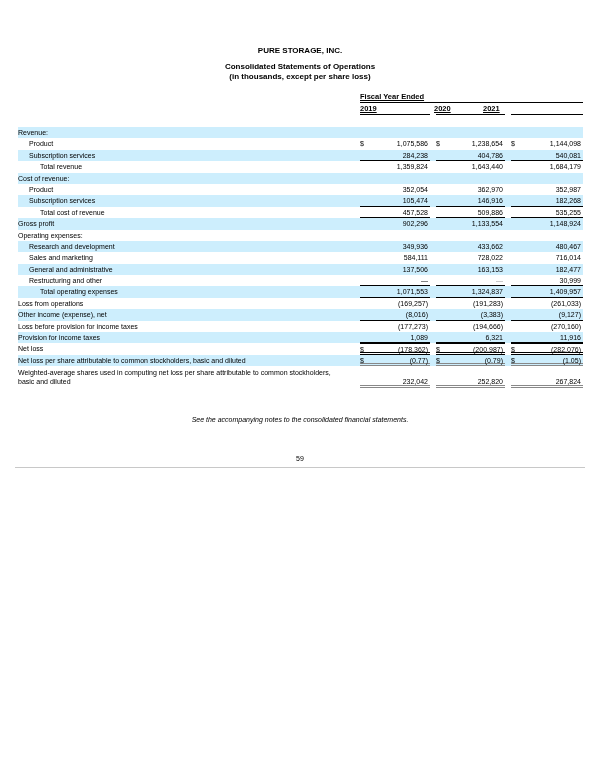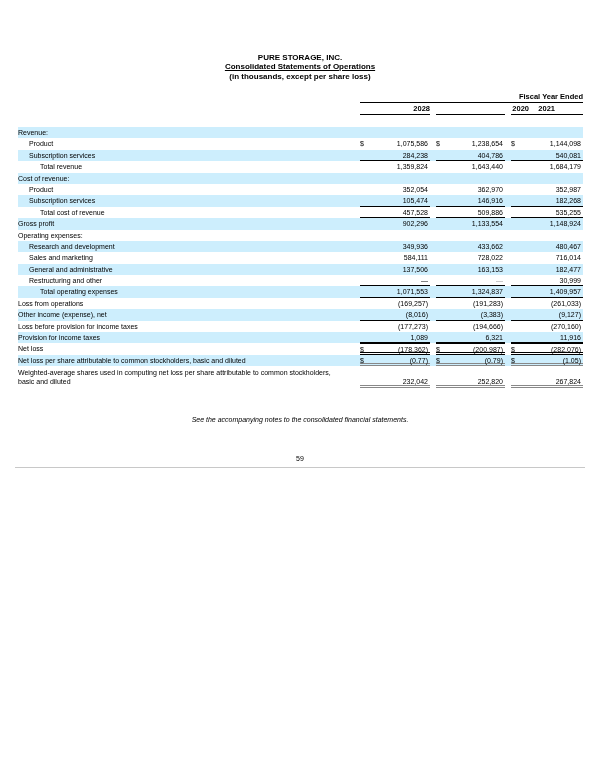--- a/index.html
+++ b/index.html
@@ -1,22 +1,22 @@
 <!DOCTYPE html>
 <html><head>
 <meta charset="utf-8">
 <style>
   html, body { margin: 0; padding: 0; background: #ffffff; }
   body { width: 600px; height: 776px; position: relative; overflow: hidden;
          font-family: "Liberation Sans", "DejaVu Sans", sans-serif; color: #000; }
   .title { position: absolute; left: 0; width: 600px; text-align: center; font-weight: bold; font-size: 8px; }
-  #company { top: 46px; margin-top: 7px; }
-  #stmt { top: 62px; text-decoration: underline; }
+  #company { top: 46px; }
+  #stmt { top: 62px; }
   #units { top: 72px; }
-  .hdr { position: absolute; font-weight: bold; font-size: 7.5px; text-align: right; }
+  .hdr { position: absolute; font-weight: bold; font-size: 7.5px; text-align: left; text-decoration: underline; }
   #fye { top: 92px; left: 360px; width: 223px; }
   #fye-line { position: absolute; top: 102px; left: 360px; width: 223px; border-top: 1.2px solid #000; }
   .yr { top: 104px; }
   .yr-line { position: absolute; top: 114px; border-top: 1.6px solid #000; }
   #rows { position: absolute; top: 127px; left: 18px; width: 565px; }
   .row { position: relative; height: 11.4px; font-size: 7px; line-height: 11.4px; }
   .row.shade { background: #cdeefd; }
   .row.tall { height: 20px; line-height: 8.5px; margin-top: 2px; }
   .lbl { position: absolute; left: 0; top: 0; white-space: nowrap; }
   .lbl.i1 { left: 11px; }
@@ -42,22 +42,22 @@
 </head>
 <body>
 
 <div id="company" class="title">PURE STORAGE, INC.</div>
 <div id="stmt" class="title">Consolidated Statements of Operations</div>
 <div id="units" class="title">(in thousands, except per share loss)</div>
 
 <div id="fye" class="hdr">Fiscal Year Ended</div>
 <div id="fye-line"></div>
 
-<div class="hdr yr" style="left:360px;width:70px">2028</div>
-<div class="hdr yr" style="left:460px;width:69px">2020</div>
+<div class="hdr yr" style="left:360px;width:70px">2019</div>
+<div class="hdr yr" style="left:434px;width:69px">2020</div>
 <div class="hdr yr" style="left:483px;width:72px">2021</div>
 <div class="yr-line" style="left:360px;width:70px"></div>
 <div class="yr-line" style="left:436px;width:69px"></div>
 <div class="yr-line" style="left:511px;width:72px"></div>
 
 <div id="rows">
     <div class="row shade">
       <span class="lbl">Revenue:</span>
       <div class="cell c0">
         <span class="val"></span>

